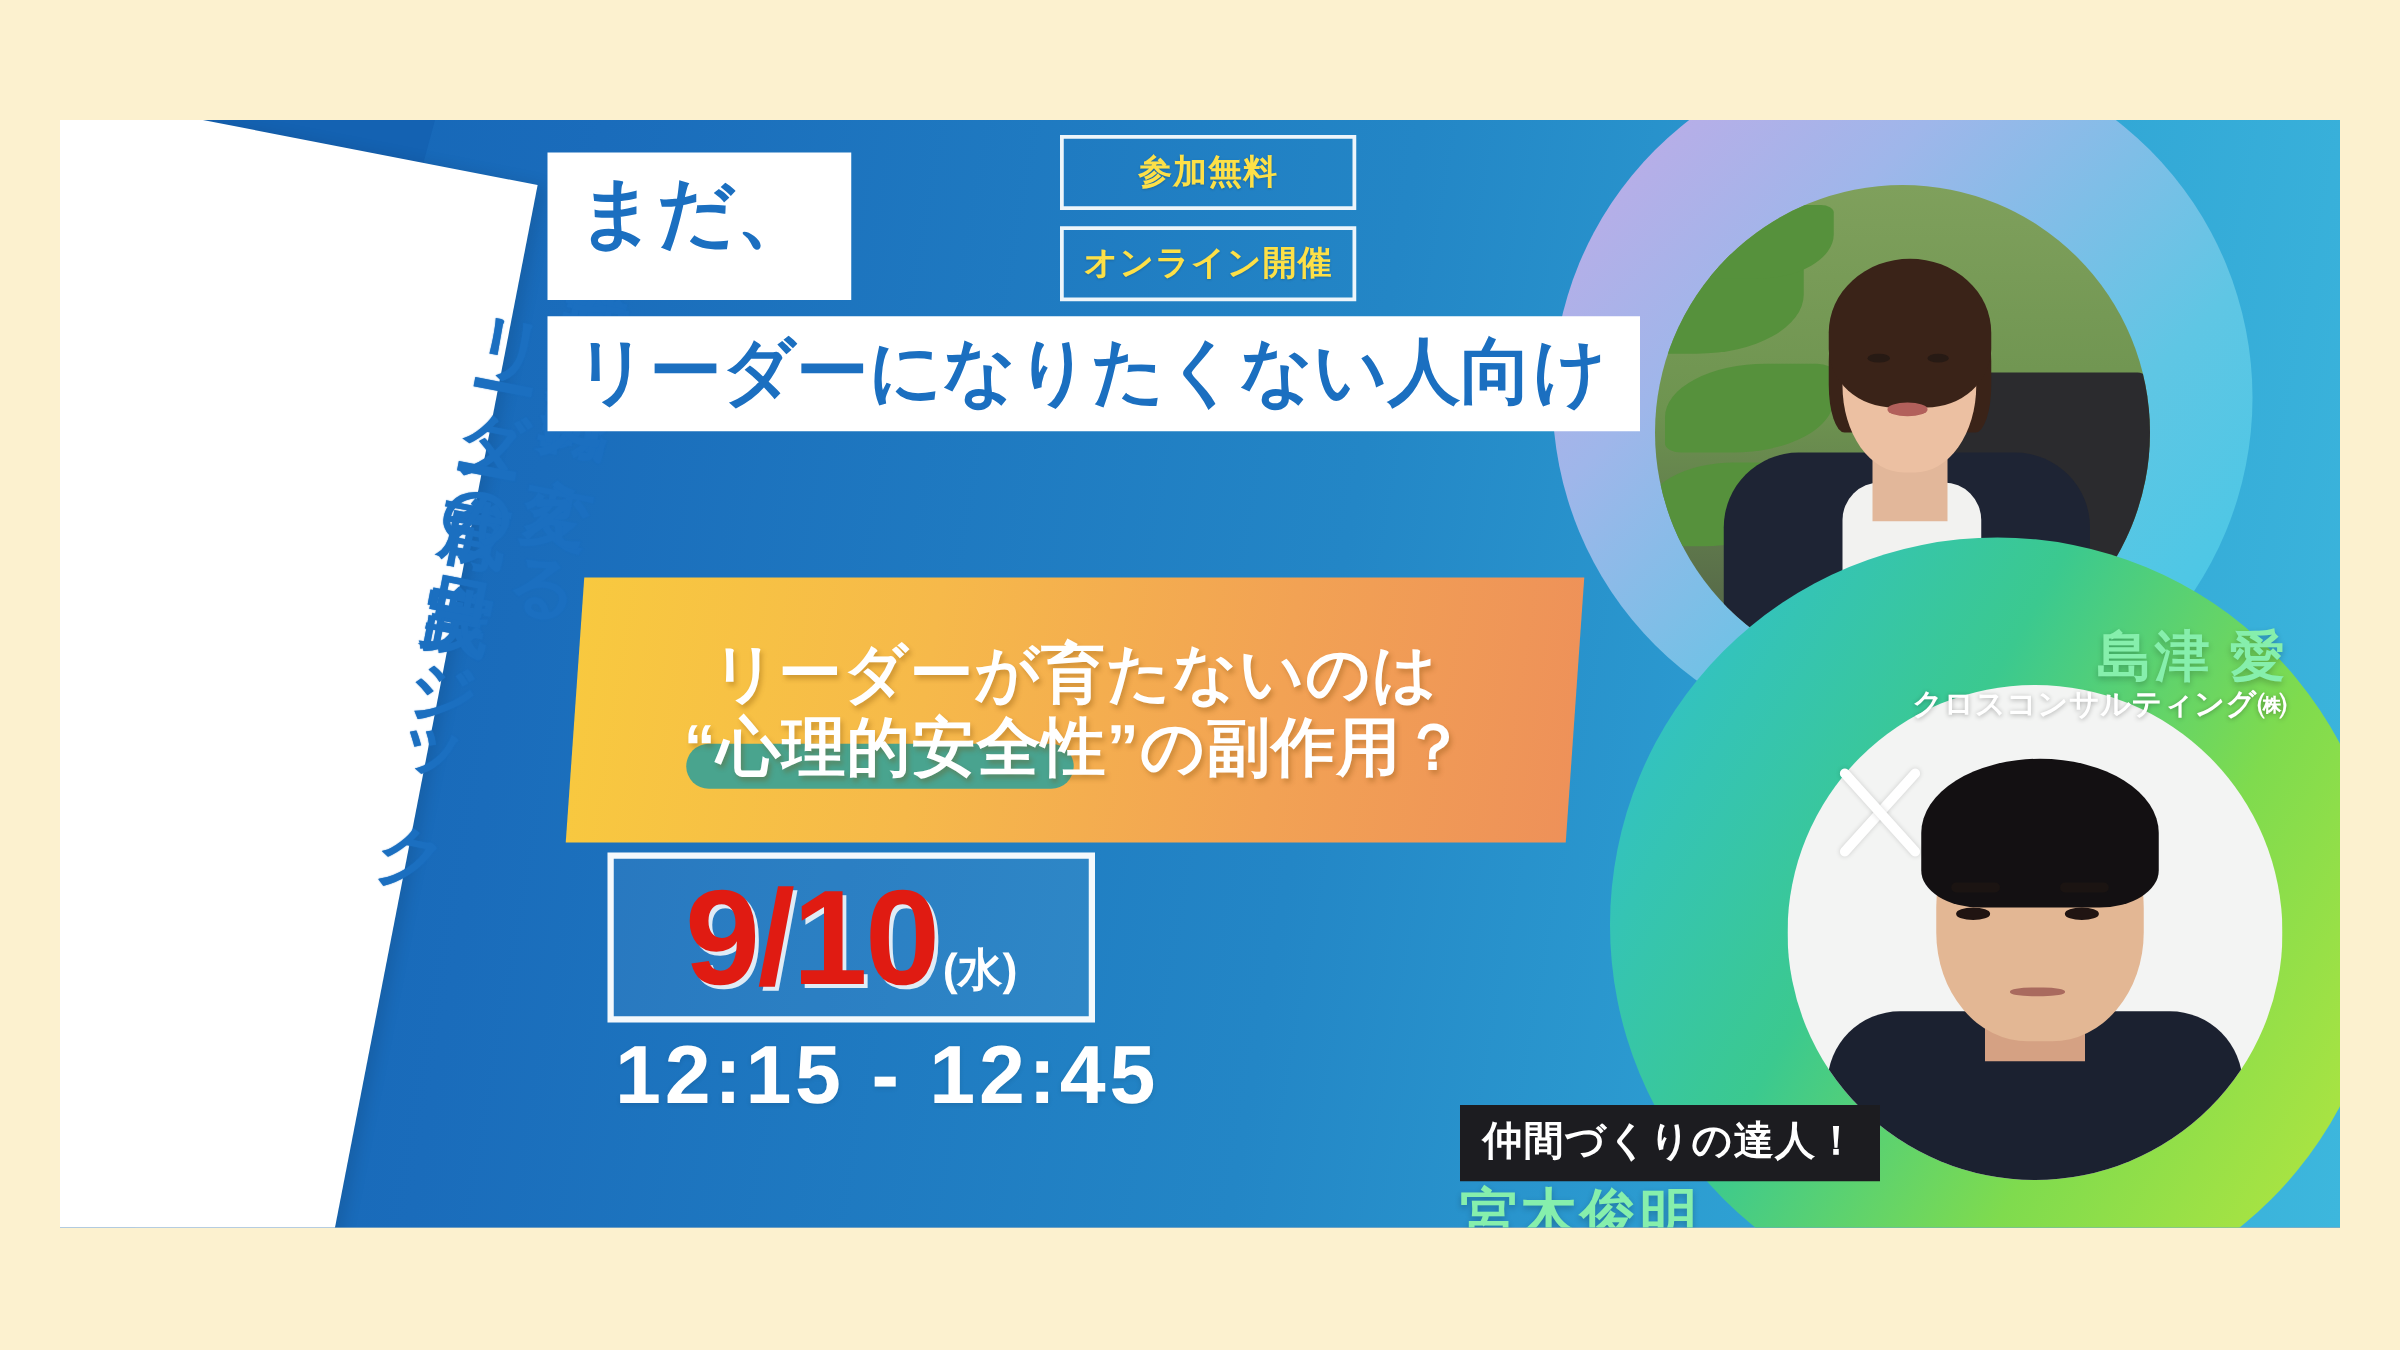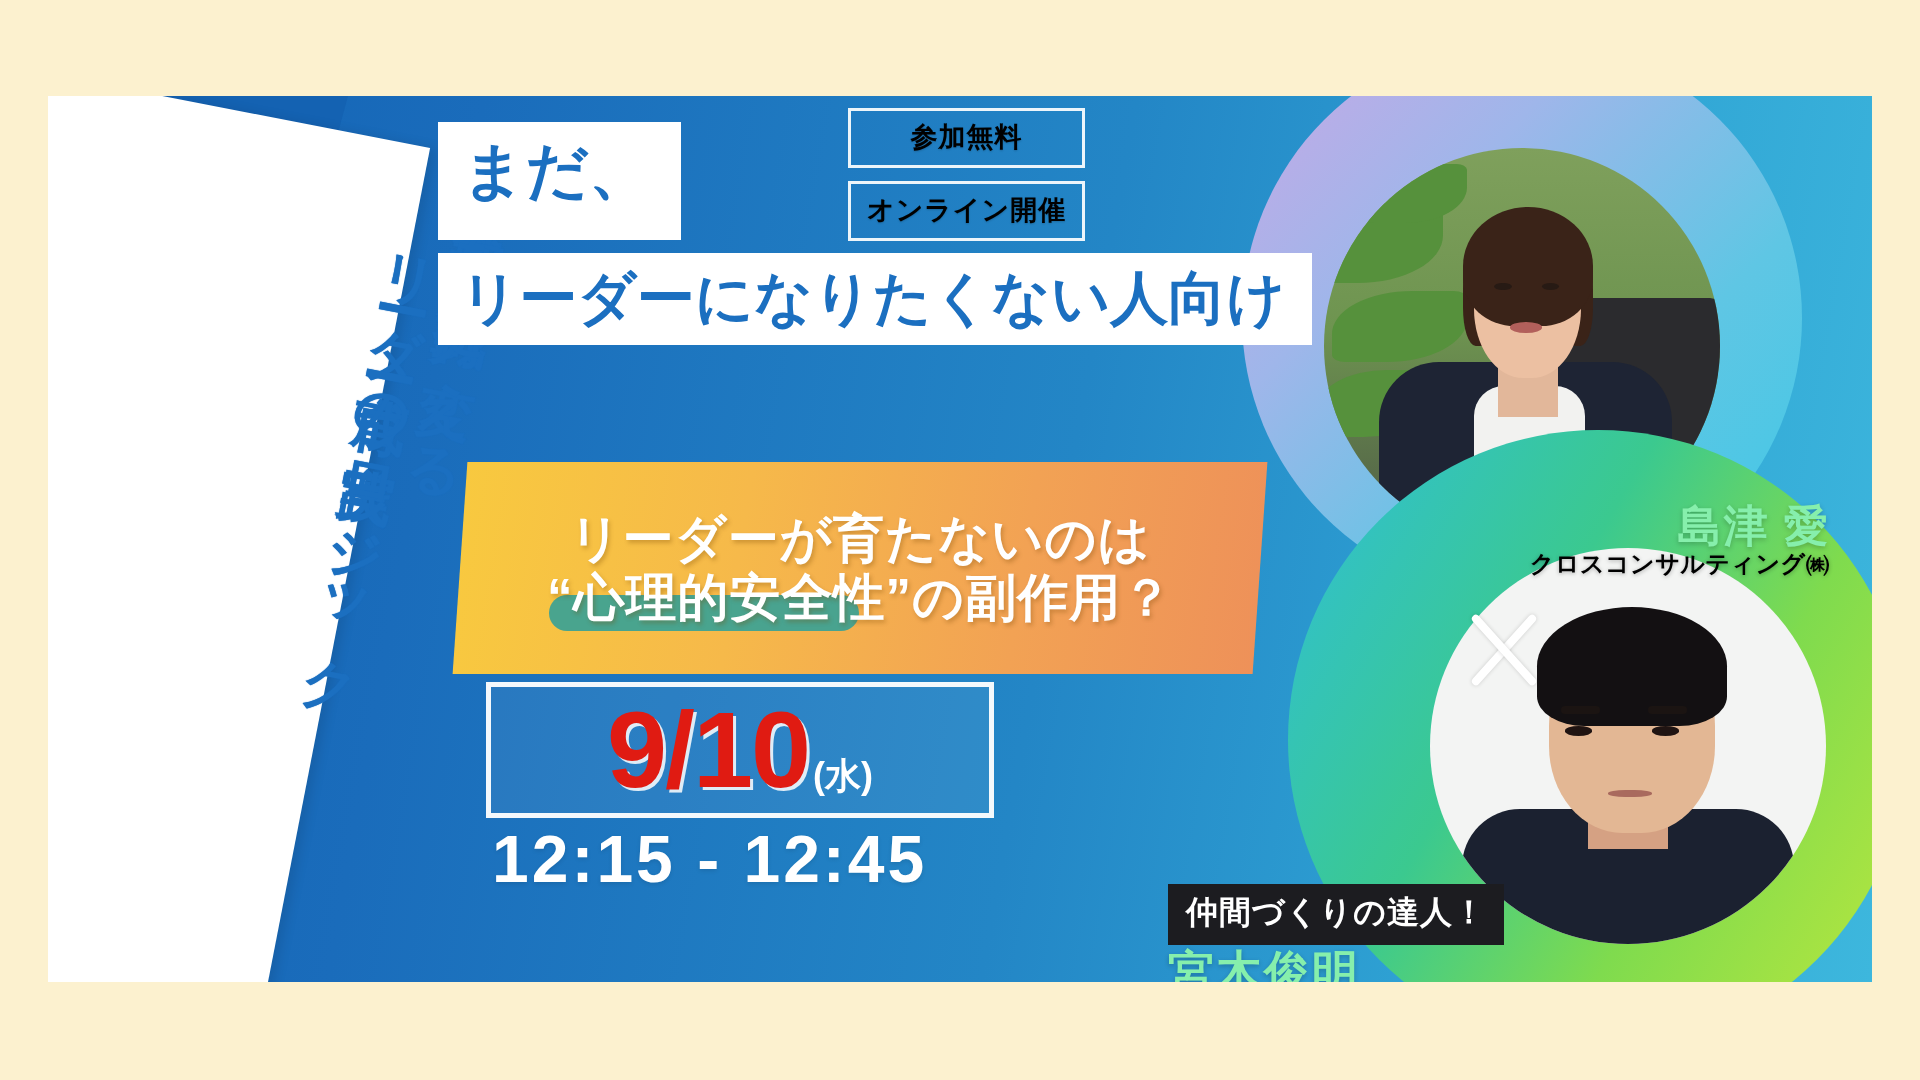--- a/index.html
+++ b/index.html
@@ -72,21 +72,21 @@
     white-space:nowrap;
   }
   .hl1{ font-size:62px; padding:18px 30px 38px 24px; margin-bottom:13px; }
   .hl2{ font-size:58px; padding:16px 26px 18px 22px; margin-bottom:13px; }
   .hl3{ font-size:58px; padding:16px 26px 18px 22px; }
 
   
   .tags{ position:absolute; left:800px; top:12px; }
   .tag{
     border:3px solid rgba(255,255,255,.92);
-    color:#000000;
+    color:#fde047;
     font-size:27px;
     font-weight:700;
     padding:8px 16px 10px;
     margin-bottom:13px;
     letter-spacing:1px;
     text-align:center;
     white-space:nowrap;
     text-shadow:0 1px 2px rgba(0,0,0,.18);
   }
 
@@ -116,21 +116,21 @@
     width:310px; height:36px;
     background:#3FA292;
     border-radius:18px;
     z-index:1;
     opacity:.95;
   }
 
   
   .date-wrap{ position:absolute; left:438px; top:586px; }
   .date-box{
-    width:508px; height:136px;
+    width:390px; height:136px;
     border:5px solid rgba(255,255,255,.95);
     display:flex; align-items:center; justify-content:center;
     background:rgba(255,255,255,.06);
   }
   .date-num{
     font-size:108px; font-weight:800; color:#E01B12;
     letter-spacing:-2px; line-height:1;
     text-shadow:3px 3px 0 rgba(255,255,255,.85);
   }
   .date-dow{
@@ -212,21 +212,21 @@
     letter-spacing:1px;
     white-space:nowrap;
   }
   .cap-name{
     color:#86efac; font-size:44px; font-weight:700;
     letter-spacing:2px; line-height:1.1; margin-top:2px;
     text-shadow:0 2px 5px rgba(0,0,0,.22);
     white-space:nowrap;
   }
   .cap-org{
-    color:#000000; font-size:24px; font-weight:600;
+    color:#ffffff; font-size:24px; font-weight:600;
     letter-spacing:.5px; line-height:1.15;
     text-shadow:0 1px 4px rgba(0,0,0,.30);
     white-space:nowrap;
   }
   .cap-b .cap-name{ font-size:46px; }
 </style>
 </head>
 <body>
 
 <div id="banner">

